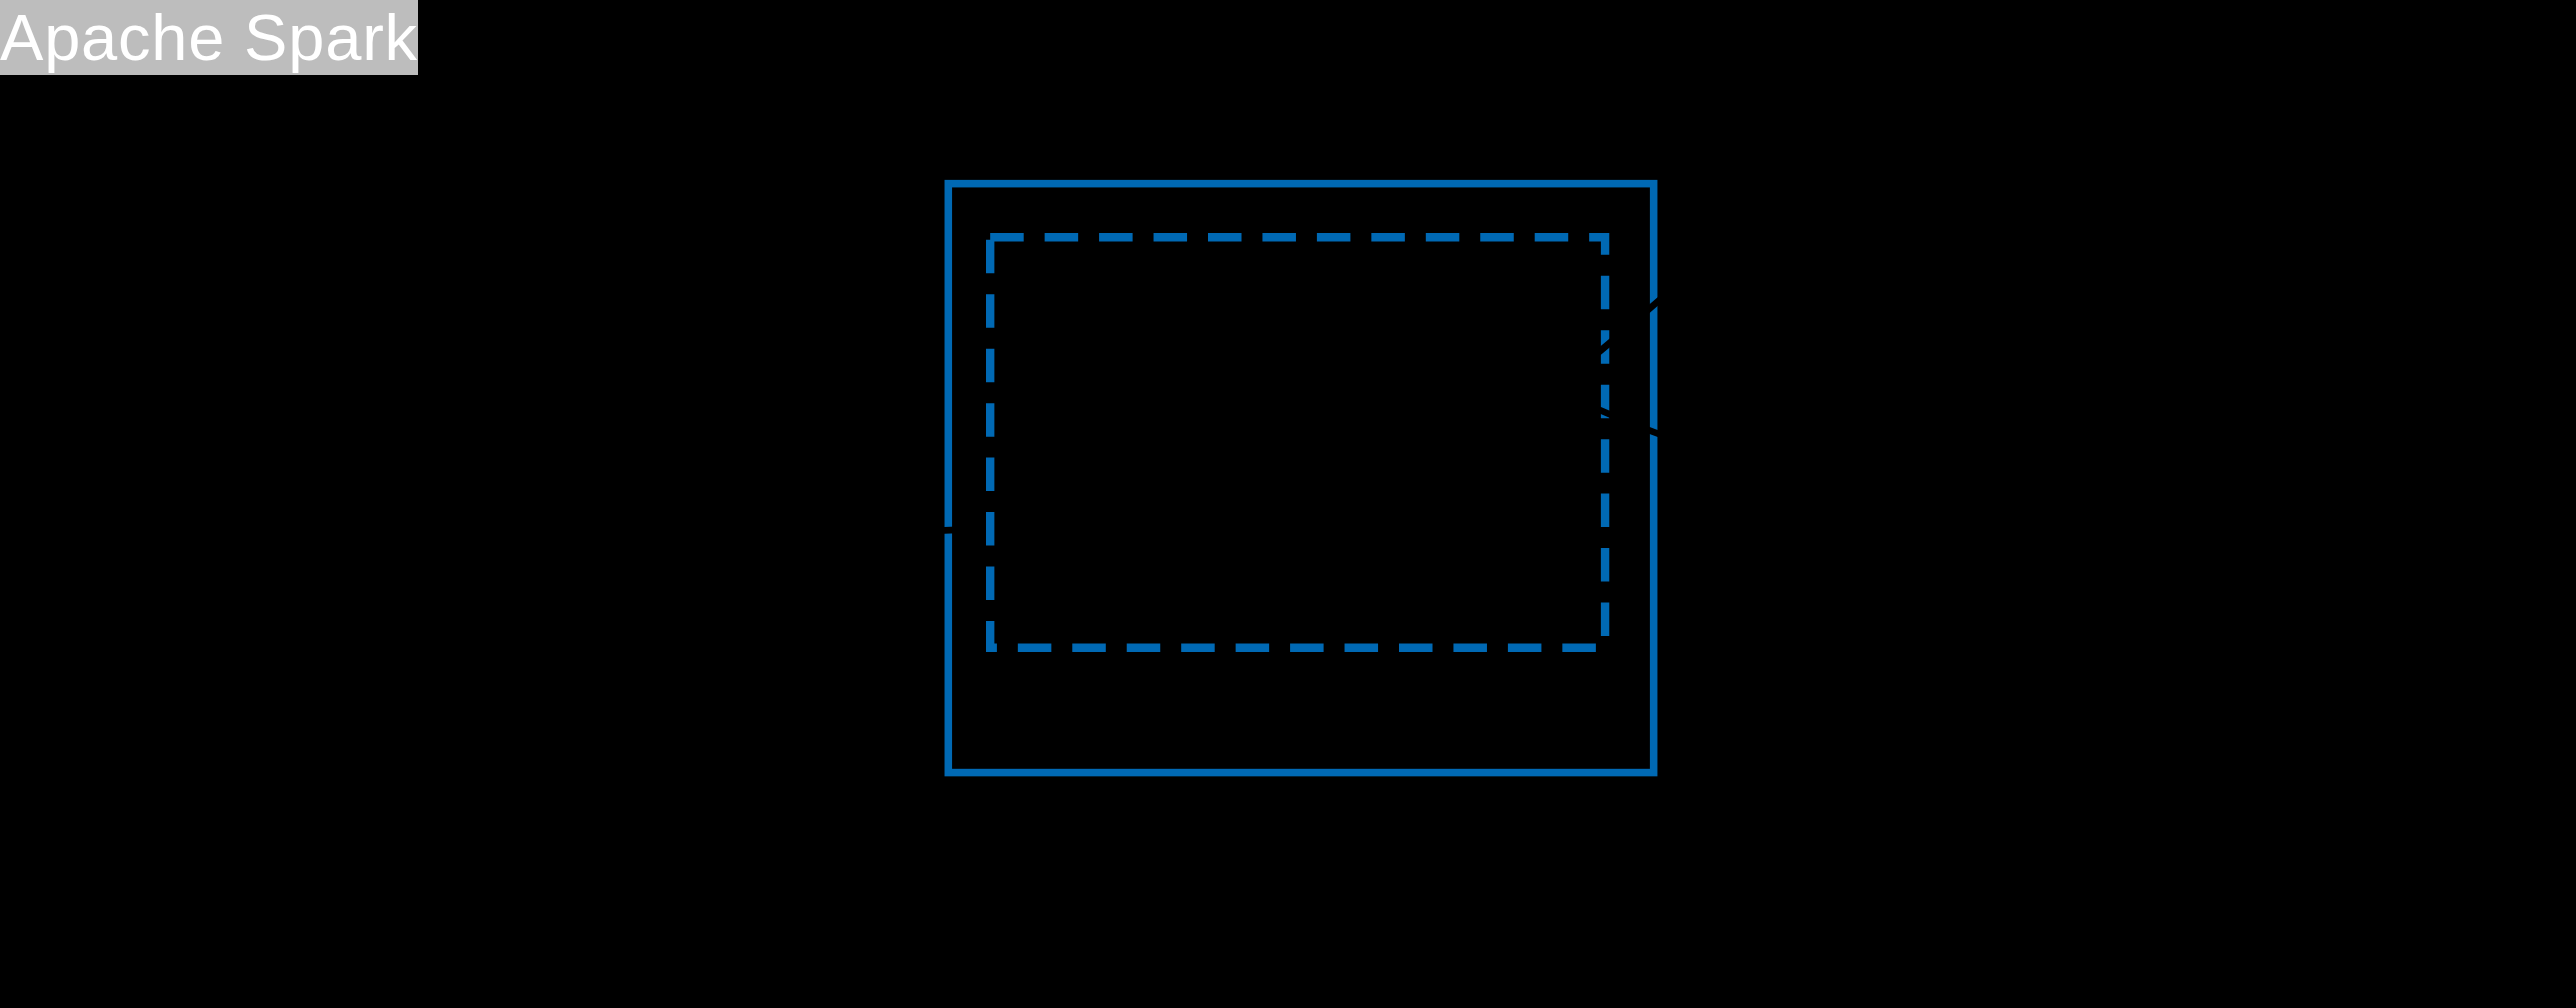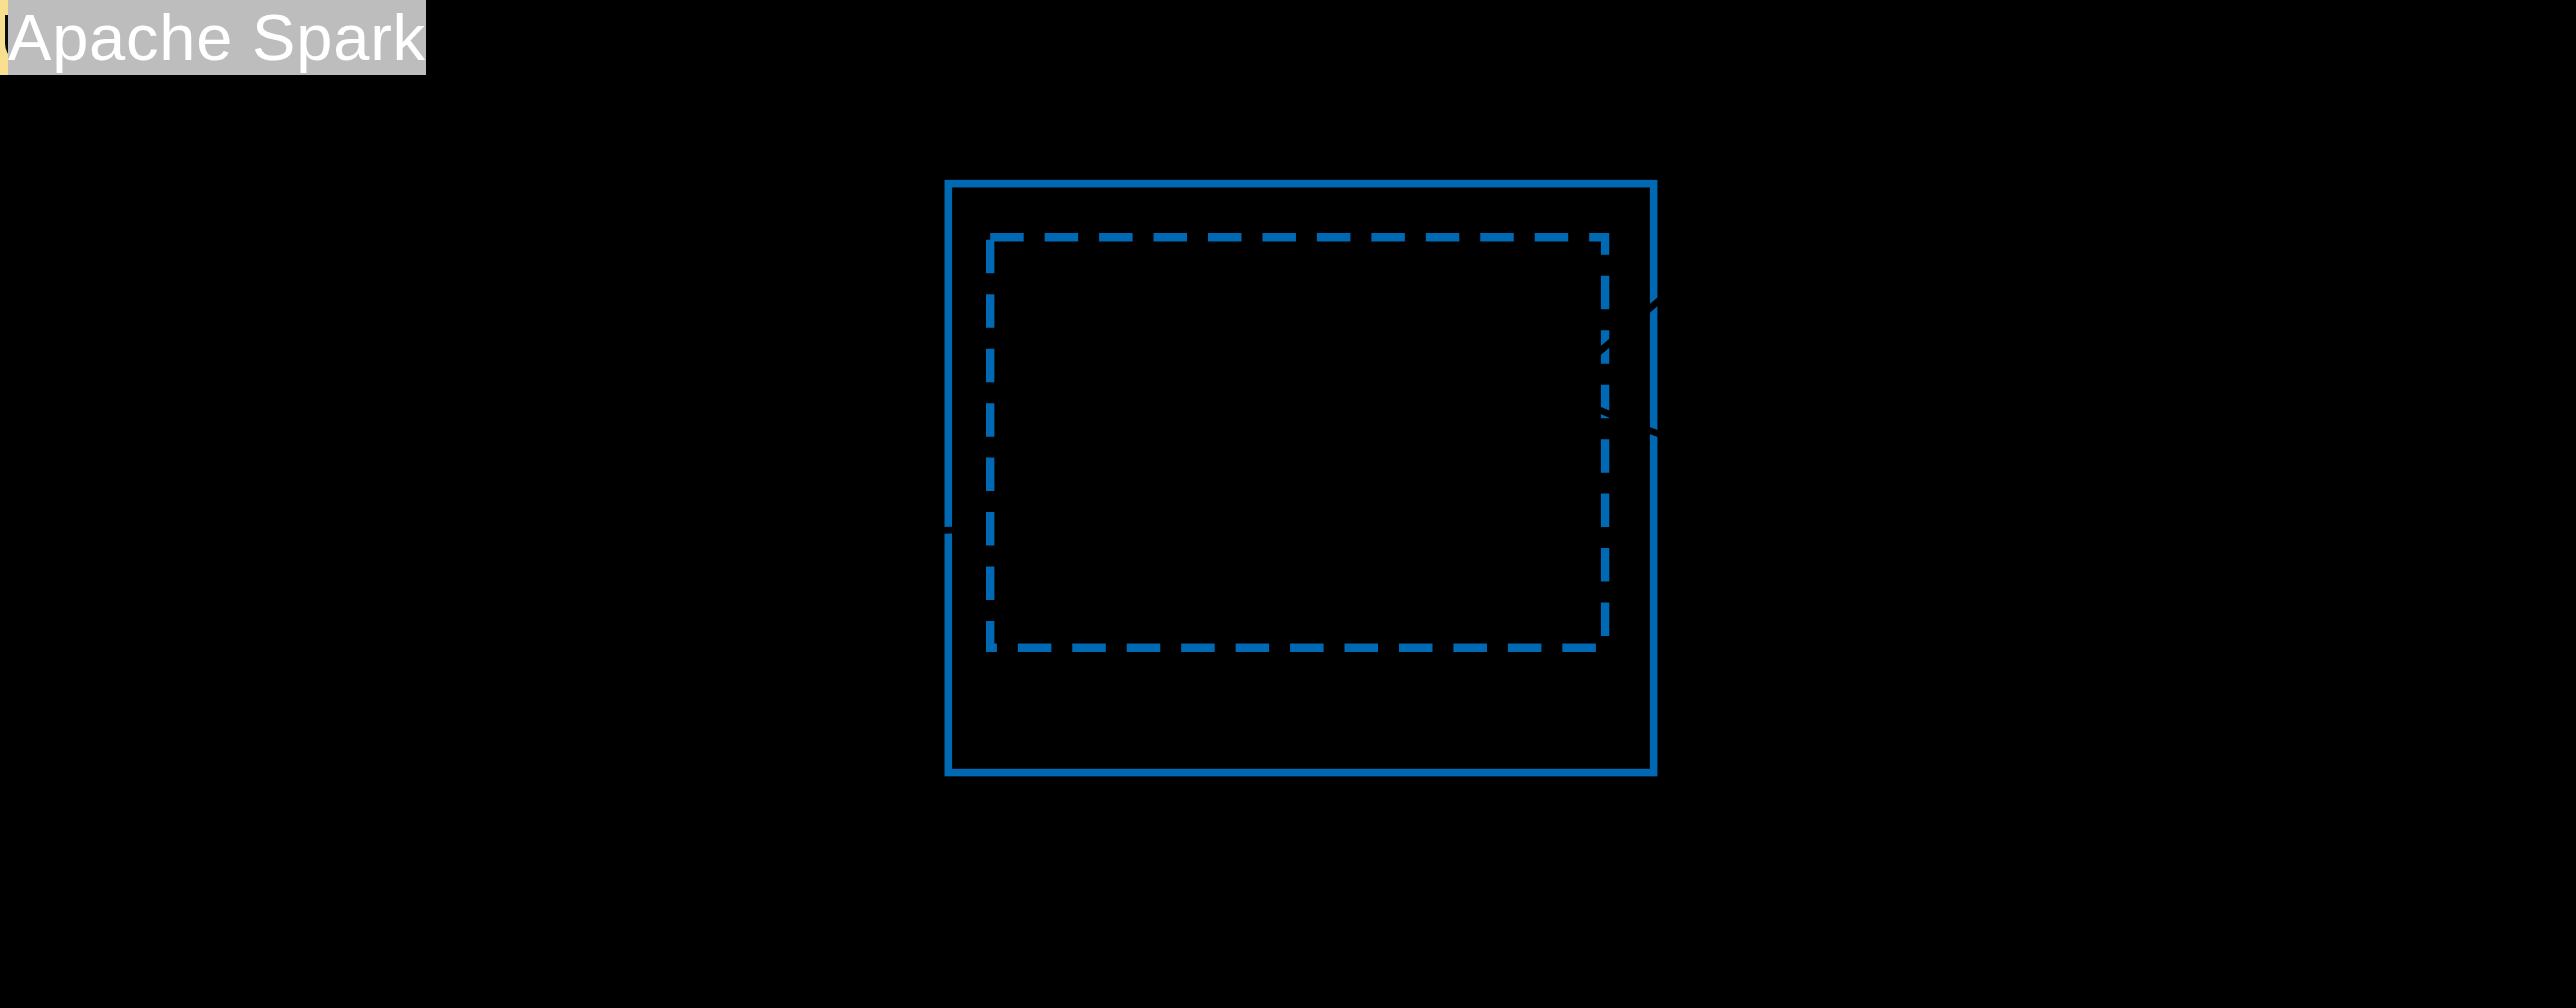--- a/index.html
+++ b/index.html
@@ -19,21 +19,21 @@
     width:2576px; height:1009px;
   }
   .box{
     position:absolute;
     display:flex; align-items:center; justify-content:center;
     font-size:65px;
     letter-spacing:0.8px;
     white-space:nowrap;
   }
   .t-dark{ color:#0a0a0a; }
-  .t-light{ color:#ffffff;margin-left:8px; }
+  .t-light{ color:#ffffff; }
   .bold{ font-weight:700; }
 
   
   .sgx      { left:0;    top:501; width:632; height:228; }
   .app      { left:1227; top:352; width:623; height:225; }
   .libos    { left:1237; top:652; width:625; height:226; }
   .os       { left:1132; top:976; width:854; height:228; }
   .userapps { left:2405; top:0;   width:670; height:231; }
   .bigdl    { left:2405; top:274; width:670; height:231; }
   .spark    { left:2405; top:579; width:670; height:231; }

